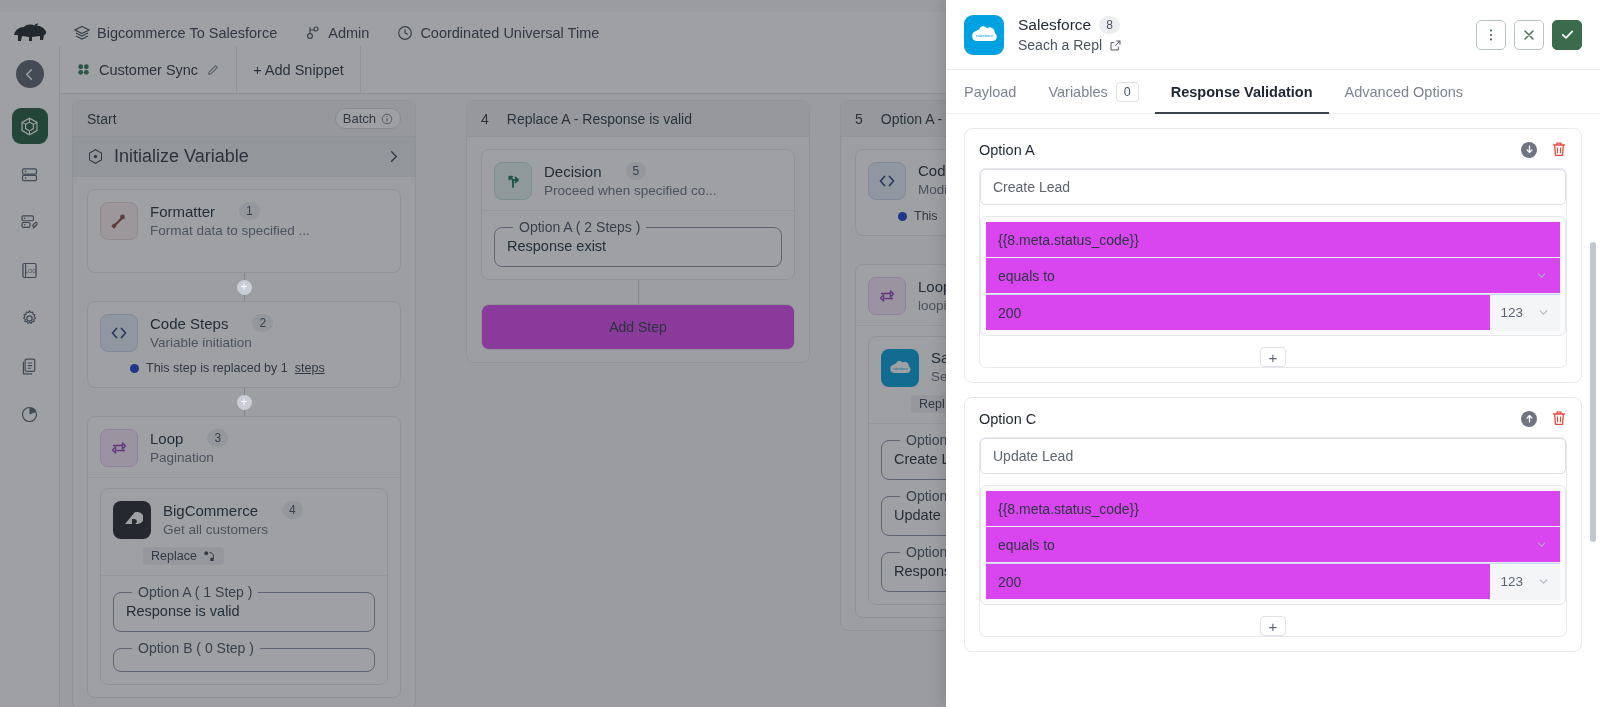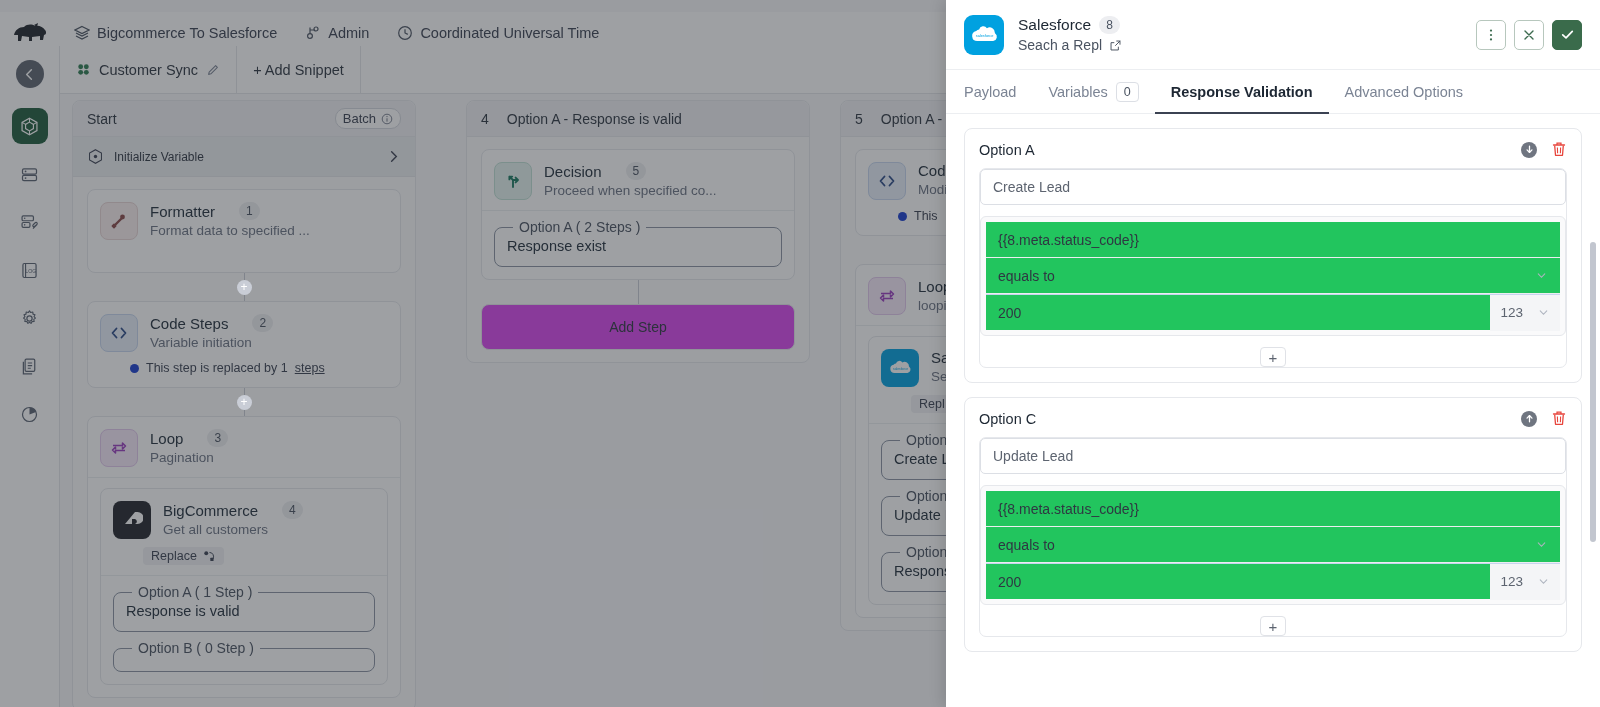--- a/index.html
+++ b/index.html
@@ -69,21 +69,21 @@
     border-bottom: 1px solid #e6e8ec;
     gap: 18px;
   }
   .col-head .badge-batch {
     margin-left: auto; display: flex; align-items: center; gap: 5px;
     border: 1px solid #d4d7de; background: #fff; border-radius: 10px;
     padding: 2px 7px; font-size: 13px; color: #3b4252;
   }
   .subhead {
     height: 40px; display: flex; align-items: center; gap: 10px;
-    padding: 0 14px; font-size: 12px; color: #2f3742;
+    padding: 0 14px; font-size: 18px; color: #2f3742;
     background: #eceef1; border-bottom: 1px solid #e3e5e9;
   }
   .subhead .chev { margin-left: auto; color: #5a6372; }
 
   .stepwrap { padding: 12px 14px 0; }
   .step {
     border: 1px solid #e6e8ec; border-radius: 8px; background: #fff;
     padding: 12px; position: relative;
   }
   .step-row { display: flex; gap: 12px; align-items: flex-start; }
@@ -199,21 +199,21 @@
   .txt-field {
     border: 1px solid #dcdfe5; border-radius: 5px; height: 36px;
     display: flex; align-items: center; padding: 0 12px;
     font-size: 14px; color: #5d6470; background: #fff;
   }
   .cond-group {
     margin-top: 11px; border: 1px solid #e6e8ec; border-radius: 6px;
     background: #fafafb; padding: 5px;
   }
   .cond-row {
-    background: #22c55e; height: 36px; display: flex; align-items: center;
+    background: #d946ef; height: 36px; display: flex; align-items: center;
     padding: 0 12px; font-size: 14px; color: #2f3742;
     border-bottom: 1px solid #eceef1;
   }
   .cond-row:last-child { border-bottom: none; }
   .cond-row.sep-blue { border-top: 1px solid #c8d4f0; }
   .cond-row .chev { margin-left: auto; color: #aeb4bf; }
   .type-pill {
     margin-left: auto; display: flex; align-items: center; gap: 14px;
     background: #f4f5f7; height: 36px; padding: 0 10px; margin-right: -12px;
     font-size: 13.5px; color: #5d6470;
@@ -484,21 +484,21 @@
                 </div>
               </div>
             </div>
           </div>
         </div>
       </div>
 
       <div class="col" style="left:406px; top:6px;">
         <div class="col-head">
           <span>4</span>
-          <span>Option A - Response is valid</span>
+          <span>Replace A - Response is valid</span>
         </div>
         <div class="stepwrap">
           <div class="step">
             <div class="step-row">
               <div class="step-ico" style="background:#e4f3ee;border:1px solid #bfe0d5;">
                 <svg width="20" height="20" viewBox="0 0 20 20">
                   <path d="M10 16 L10 9 L15 9 M15 9 L12.6 6.6 M15 9 L12.6 11.4" fill="none" stroke="#17785f" stroke-width="1.9" stroke-linecap="round" stroke-linejoin="round"></path>
                   <path d="M10 9 L6.4 5.6 M6.4 5.6 L6.4 8.4 M6.4 5.6 L9.2 5.6" fill="none" stroke="#17785f" stroke-width="1.9" stroke-linecap="round" stroke-linejoin="round"></path>
                 </svg>
               </div>

